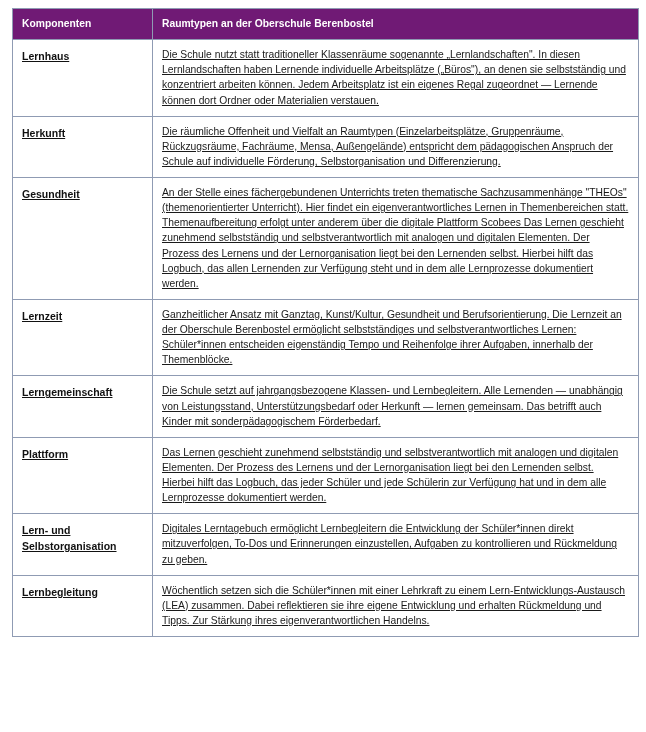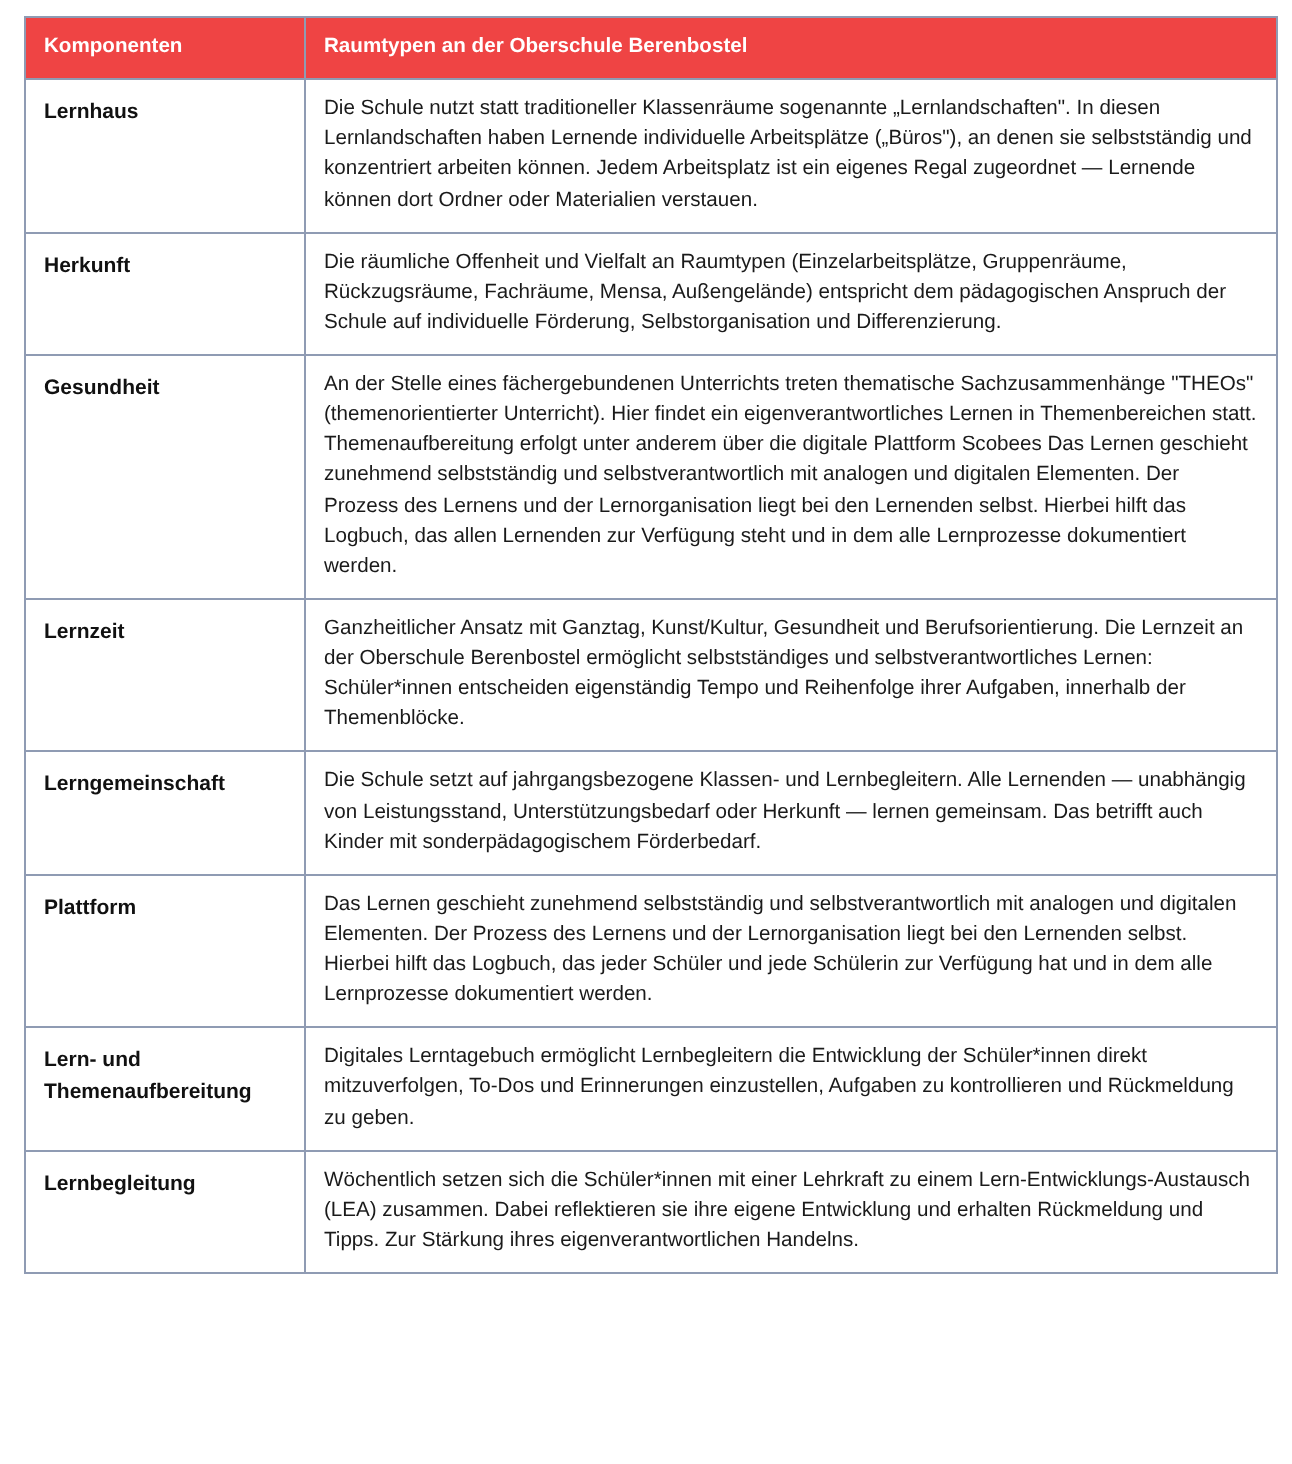--- a/index.html
+++ b/index.html
@@ -26,41 +26,42 @@
   table.components-table td,
   table.components-table th {
     border: 1px solid #8f9bb3;
     vertical-align: top;
     padding: 7px 9px 8px 9px;
     font-size: 10.3px;
     line-height: 1.47;
     text-align: left;
   }
   thead th {
-    background: #ef4444;
+    background: #701a75;
     color: #ffffff;
     font-weight: bold;
     font-size: 10.6px;
     padding-top: 7px;
     padding-bottom: 7px;
     border-color: #33477c;
   }
   col.c1 { width: 140px; }
   col.c2 { width: 486px; }
   tbody td.key {
     font-weight: bold;
     font-size: 10.5px;
     color: #111111;
     padding-top: 9px;
   }
   tbody td.desc {
     color: #1a1a1a;
   }
   tbody tr td {
     background: #ffffff;
+    text-decoration: underline;
   }
 </style>
 </head>
 <body>
 
 <div class="table-wrap">
   <table class="components-table">
     <colgroup>
       <col class="c1">
       <col class="c2">
@@ -90,21 +91,21 @@
       </tr>
       <tr>
         <td class="key">Lerngemeinschaft</td>
         <td class="desc">Die Schule setzt auf jahrgangsbezogene Klassen- und Lernbegleitern. Alle Lernenden — unabhängig von Leistungsstand, Unterstützungsbedarf oder Herkunft — lernen gemeinsam. Das betrifft auch Kinder mit sonderpädagogischem Förderbedarf.</td>
       </tr>
       <tr>
         <td class="key">Plattform</td>
         <td class="desc">Das Lernen geschieht zunehmend selbstständig und selbstverantwortlich mit analogen und digitalen Elementen. Der Prozess des Lernens und der Lernorganisation liegt bei den Lernenden selbst. Hierbei hilft das Logbuch, das jeder Schüler und jede Schülerin zur Verfügung hat und in dem alle Lernprozesse dokumentiert werden.</td>
       </tr>
       <tr>
-        <td class="key">Lern- und Themenaufbereitung</td>
+        <td class="key">Lern- und Selbstorganisation</td>
         <td class="desc">Digitales Lerntagebuch ermöglicht Lernbegleitern die Entwicklung der Schüler*innen direkt mitzuverfolgen, To-Dos und Erinnerungen einzustellen, Aufgaben zu kontrollieren und Rückmeldung zu geben.</td>
       </tr>
       <tr>
         <td class="key">Lernbegleitung</td>
         <td class="desc">Wöchentlich setzen sich die Schüler*innen mit einer Lehrkraft zu einem Lern-Entwicklungs-Austausch (LEA) zusammen. Dabei reflektieren sie ihre eigene Entwicklung und erhalten Rückmeldung und Tipps. Zur Stärkung ihres eigenverantwortlichen Handelns.</td>
       </tr>
     </tbody>
   </table>
 </div>
 

